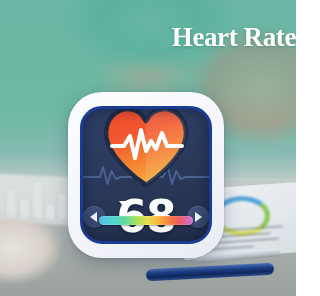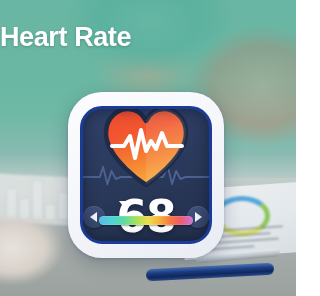--- a/index.html
+++ b/index.html
@@ -136,23 +136,23 @@
       rgba(74,168,148,0.50) 0%,
       rgba(82,173,152,0.42) 45%,
       rgba(120,186,176,0.10) 88%,
       rgba(255,255,255,0) 100%);
   }
 
   
   .title {
     position: absolute;
     left: 0; right: 0; top: 24px;
-    text-align: left;
+    text-align: right;
     color: #ffffff;
-    font-family: Liberation Sans, sans-serif;
+    font-family: Liberation Serif, serif;
     font-weight: bold;
     font-size: 27px;
     letter-spacing: -0.4px;
     text-shadow: 0 1px 3px rgba(20,60,52,0.28);
     line-height: 1;
   }
 
   
   .app-icon {
     position: absolute;

